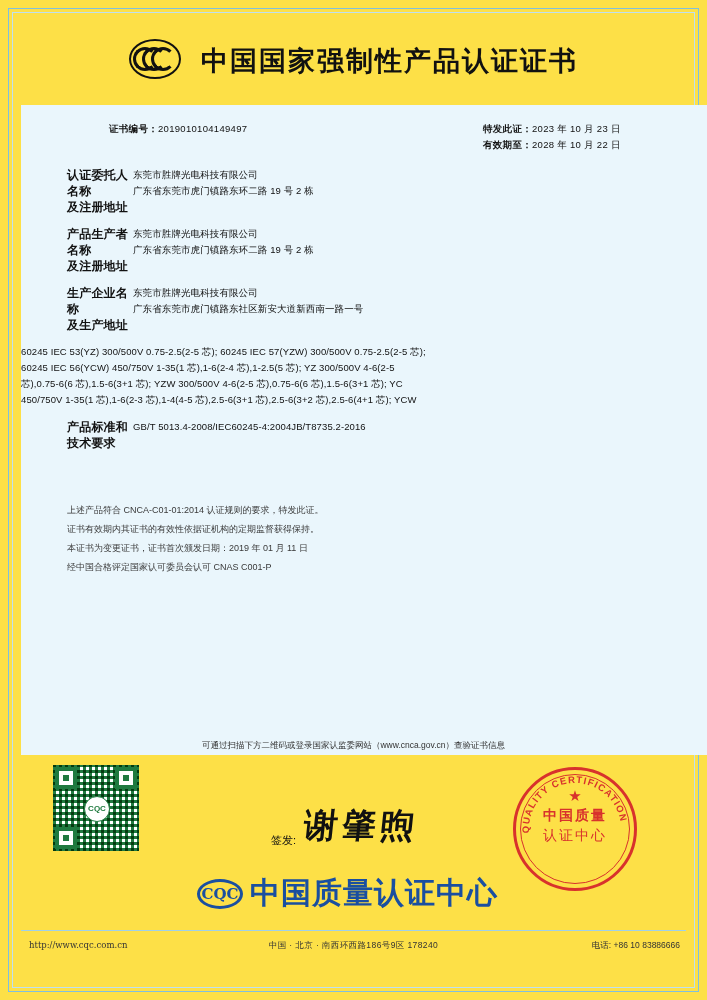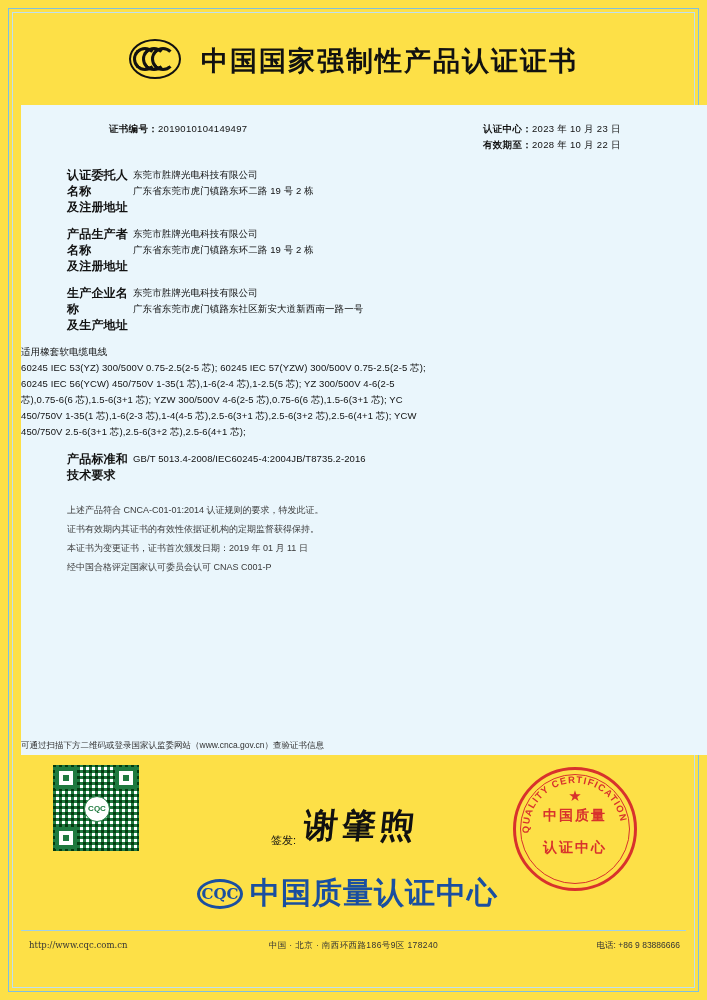--- a/index.html
+++ b/index.html
@@ -167,21 +167,21 @@
     line-height: 19px;
     color: #3a3a3a;
   }
   .notes div { white-space: nowrap; }
 
   
   .qr-hint {
     position: absolute;
     left: 0; top: 635px;
     width: 665px;
-    text-align: left;
+    text-align: center;
     font-size: 8.5px;
     color: #333;
   }
 
   
   .bottom {
     position: absolute;
     left: 21px; top: 755px;
     width: 665px;
     height: 180px;
@@ -312,26 +312,26 @@
     width: 124px;
     text-align: center;
     color: #d8322c;
     font-size: 14px;
     font-weight: bold;
     letter-spacing: 2px;
     font-family: "DejaVu Sans", sans-serif;
   }
   .seal .zh2 {
     position: absolute;
-    left: 0; top: 72px;
+    left: 0; top: 60px;
     width: 124px;
     text-align: center;
     color: #d8322c;
     font-size: 14px;
-    font-weight: bold;
+    font-weight: normal;
     letter-spacing: 2px;
     font-family: "DejaVu Sans", sans-serif;
   }
   .seal svg { position: absolute; left: 0; top: 0; }
   .seal text { fill: #d8322c; font-family: "Liberation Sans", sans-serif; font-size: 9.5px; font-weight: bold; letter-spacing: 1.2px; }
 
   
   .footer-rule {
     position: absolute;
     left: 21px; top: 930px;
@@ -378,21 +378,21 @@
     <div class="header-title">中国国家强制性产品认证证书</div>
   </div>
 
   <div class="body-panel">
 
     <div class="meta">
       <div class="cert-no">
         <b>证书编号：</b><span>2019010104149497</span>
       </div>
       <div class="issue">
-        <b>认证中心：</b><span>2023 年 10 月 23 日</span>
+        <b>特发此证：</b><span>2023 年 10 月 23 日</span>
       </div>
       <div class="valid">
         <b>有效期至：</b><span>2028 年 10 月 22 日</span>
       </div>
     </div>
 
     <div class="fields">
 
       <div class="row">
         <div class="lbl">
@@ -422,26 +422,24 @@
           <span class="l2">及生产地址</span>
         </div>
         <div class="val">
           <span class="line">东莞市胜牌光电科技有限公司</span>
           <span class="line">广东省东莞市虎门镇路东社区新安大道新西南一路一号</span>
         </div>
       </div>
 
       <div class="row" style="margin-top:8px;">
         <div class="val val-small">
-          <span class="line" style="font-size:9.5px;line-height:16px;">适用橡套软电缆电线</span>
           <span class="line">60245 IEC 53(YZ) 300/500V 0.75-2.5(2-5 芯); 60245 IEC 57(YZW) 300/500V 0.75-2.5(2-5 芯);</span>
           <span class="line">60245 IEC 56(YCW) 450/750V 1-35(1 芯),1-6(2-4 芯),1-2.5(5 芯); YZ 300/500V 4-6(2-5</span>
           <span class="line">芯),0.75-6(6 芯),1.5-6(3+1 芯); YZW 300/500V 4-6(2-5 芯),0.75-6(6 芯),1.5-6(3+1 芯); YC</span>
           <span class="line">450/750V 1-35(1 芯),1-6(2-3 芯),1-4(4-5 芯),2.5-6(3+1 芯),2.5-6(3+2 芯),2.5-6(4+1 芯); YCW</span>
-          <span class="line">450/750V 2.5-6(3+1 芯),2.5-6(3+2 芯),2.5-6(4+1 芯);</span>
         </div>
       </div>
 
       <div class="row" style="margin-top:10px;">
         <div class="lbl">
           <span class="l1">产品标准和</span>
           <span class="l2">技术要求</span>
         </div>
         <div class="val">
           <span class="line">GB/T 5013.4-2008/IEC60245-4:2004JB/T8735.2-2016</span>
@@ -492,15 +490,15 @@
       <div class="star">★</div>
       <div class="zh">中国质量</div>
       <div class="zh2">认证中心</div>
     </div>
   </div>
 
   <div class="footer-rule"></div>
   <div class="footer">
     <div class="url">http://www.cqc.com.cn</div>
     <div class="addr">中国 · 北京 · 南西环西路186号9区    178240</div>
-    <div class="tel">电话: +86 9 83886666</div>
+    <div class="tel">电话: +86 10 83886666</div>
   </div>
 </div>
 
 </body></html>

